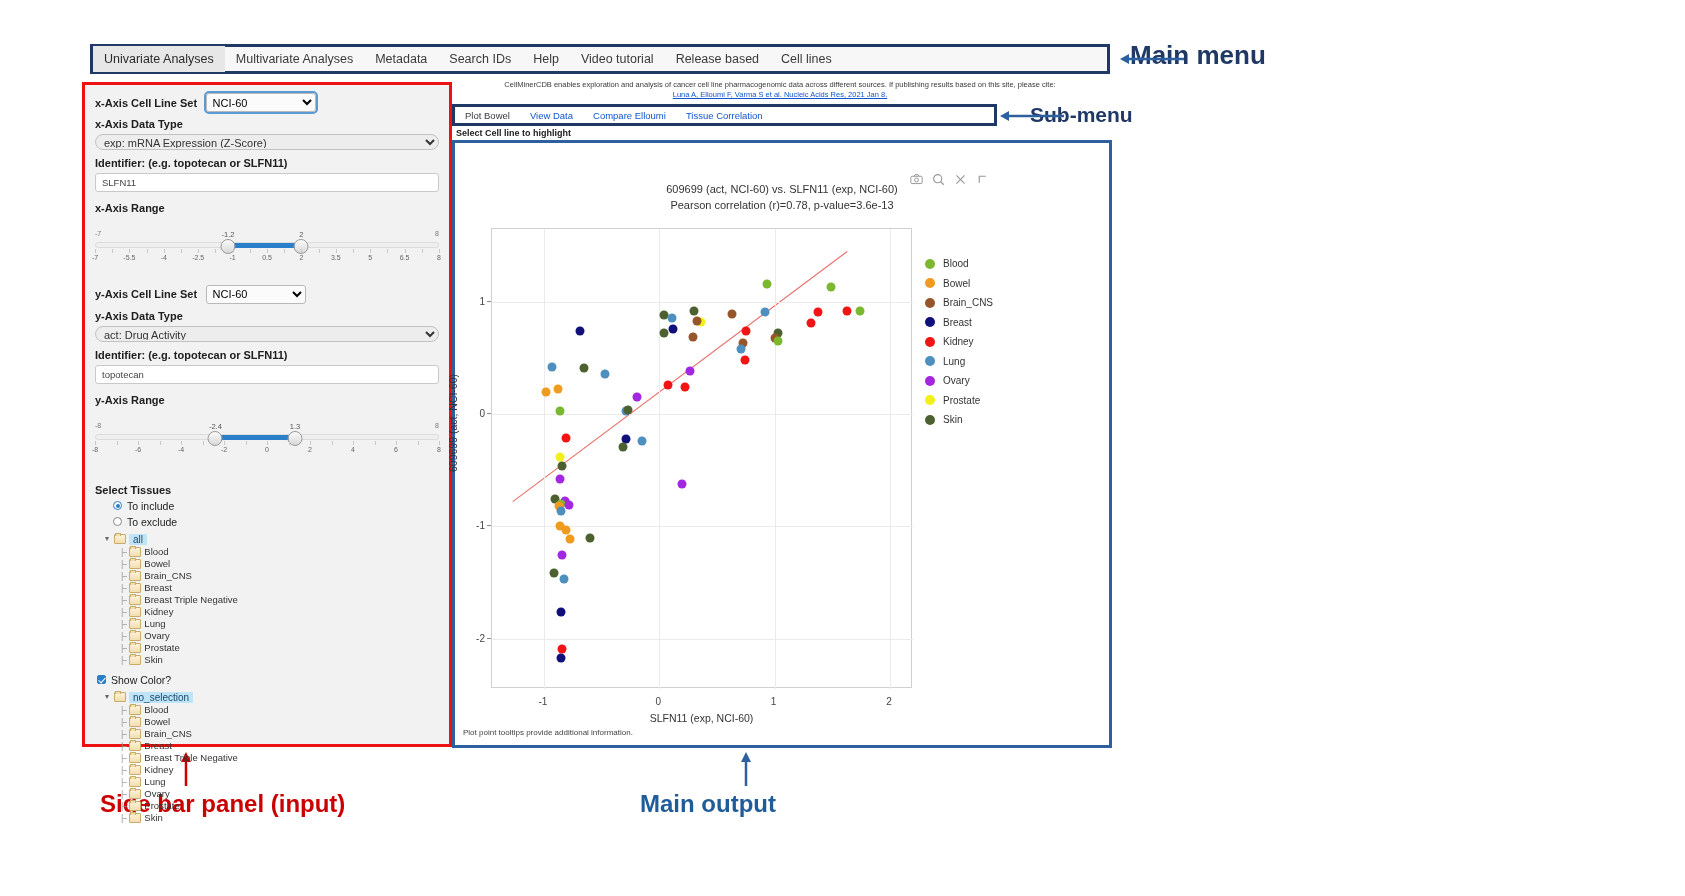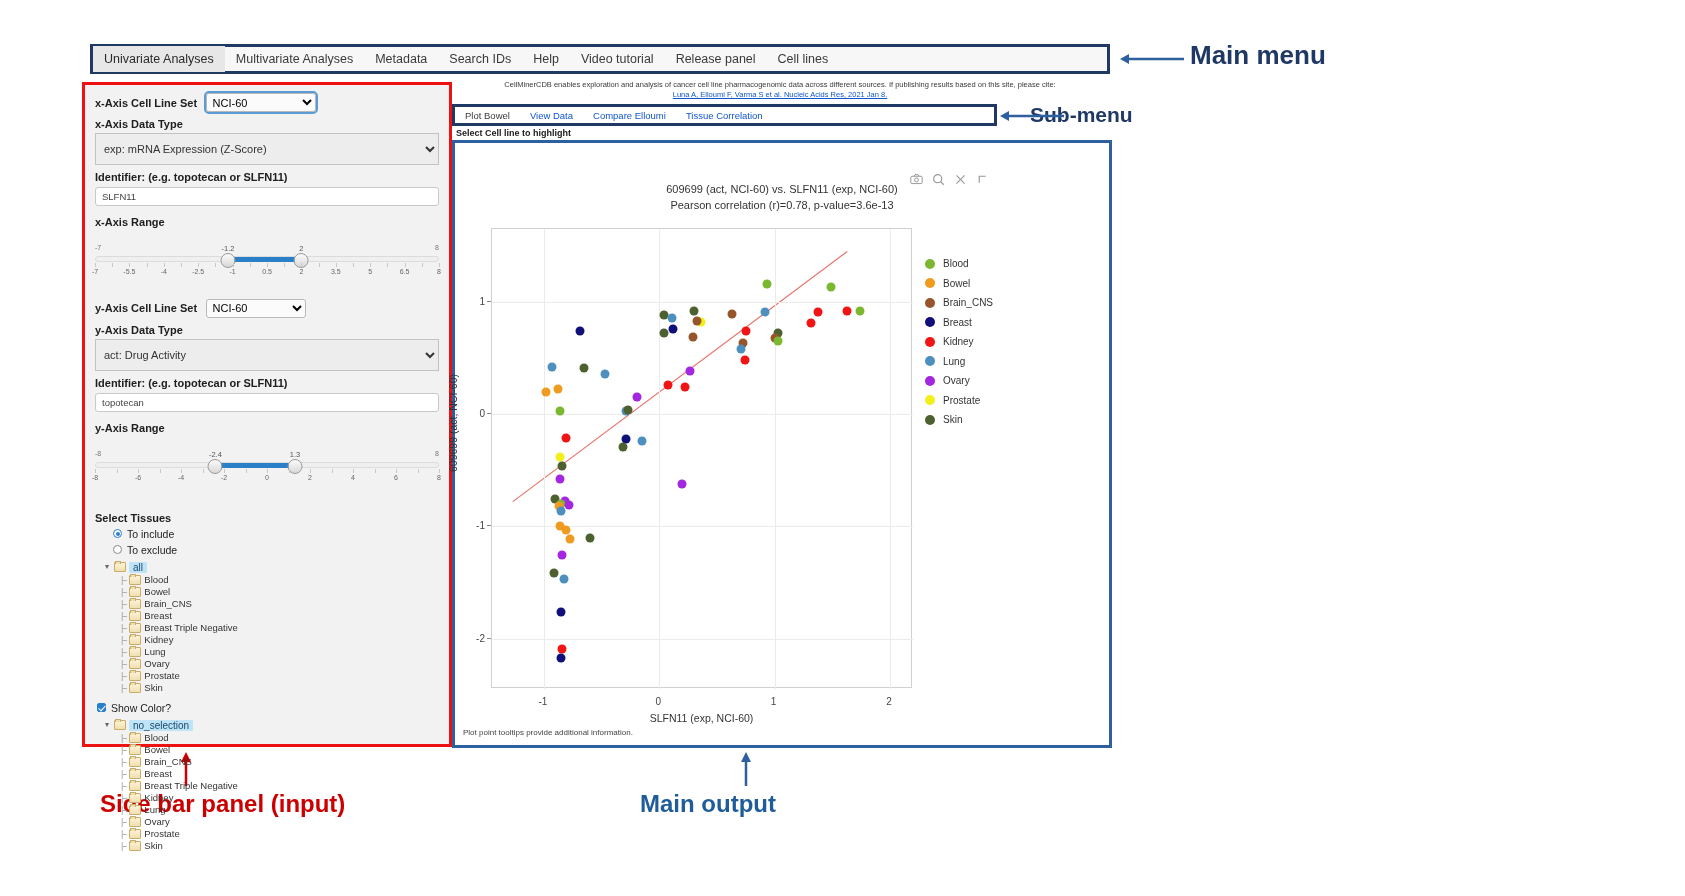--- a/index.html
+++ b/index.html
@@ -16,42 +16,42 @@
   }
   #main-menu{
     display:flex;align-items:center;height:100%;padding:0;margin:0;
   }
   .menu-item{
     font-size:12.5px;color:#3a3a3a;padding:6px 11px;white-space:nowrap;cursor:default;
   }
   .menu-item.active{background:#e7e7e7;color:#2b2b2b;}
   
   .annot{position:absolute;color:#1f5c99;font-weight:bold;}
-  #annot-main-menu{left:1190px;top:40px;font-size:26px;color:#1f3864;}
+  #annot-main-menu{left:1130px;top:40px;font-size:26px;color:#1f3864;}
   #annot-sub-menu{left:1030px;top:103px;font-size:21px;color:#1f3864;}
   #annot-sidebar{left:100px;top:790px;font-size:24px;color:#cc0000;}
   #annot-main-output{left:640px;top:790px;font-size:24px;color:#1f5c99;}
   .arrow-line{position:absolute;background:#1f5c99;}
   
   #sidebar{
     position:absolute;left:82px;top:82px;width:370px;height:665px;
     border:3px solid #ee1111;background:#f2f2f2;box-sizing:border-box;
     padding:8px 10px 0 10px;
   }
   .lbl{font-size:11px;font-weight:bold;color:#202020;display:block;margin:6px 0 3px 0;}
   .lbl-inline{font-size:11px;font-weight:bold;color:#202020;display:inline-block;margin:0 4px 0 0;vertical-align:middle;}
   select.sel{
     font-size:11px;height:19px;vertical-align:middle;background:#fbfbfb;
     border:1px solid #b9b9b9;border-radius:3px;padding:1px 2px;
     font-family:"Liberation Sans", sans-serif;
   }
   select.sel.focusring{outline:2px solid #5a9bd5;outline-offset:0;}
   .wide-select{
-    width:100%;height:32px;font-size:11px;background:#ededed;border:1px solid #c2c2c2;
-    border-radius:0;padding:1px 4px;box-sizing:border-box;
+    width:100%;height:16px;font-size:11px;background:#ededed;border:1px solid #c2c2c2;
+    border-radius:9px;padding:1px 4px;box-sizing:border-box;
     font-family:"Liberation Sans", sans-serif;color:#333;
   }
   .txtinput{
     width:100%;height:19px;font-size:9.5px;background:#ffffff;border:1px solid #c9c9c9;
     border-radius:3px;padding:1px 6px;box-sizing:border-box;color:#444;
     font-family:"Liberation Sans", sans-serif;
   }
   
   .slider-wrap{position:relative;height:40px;margin-top:16px;}
   .slider-endlabel{position:absolute;top:0;font-size:7px;color:#777;}
@@ -144,21 +144,21 @@
 <body>
 
 <div id="main-menu-box">
   <div id="main-menu">
       <div class="menu-item active">Univariate Analyses</div>
       <div class="menu-item">Multivariate Analyses</div>
       <div class="menu-item">Metadata</div>
       <div class="menu-item">Search IDs</div>
       <div class="menu-item">Help</div>
       <div class="menu-item">Video tutorial</div>
-      <div class="menu-item">Release panel</div>
+      <div class="menu-item">Release based</div>
       <div class="menu-item">Cell lines</div>
     </div>
 </div>
 
 <div class="annot" id="annot-main-menu">Main menu</div>
 <svg class="arrow-line" style="left:1120px;top:48px;width:66px;height:22px;background:none;">
   <line x1="64" y1="11" x2="6" y2="11" stroke="#2e5f9e" stroke-width="2.5"></line>
   <polygon points="0,11 9,6 9,16" fill="#2e5f9e"></polygon>
 </svg>
 

